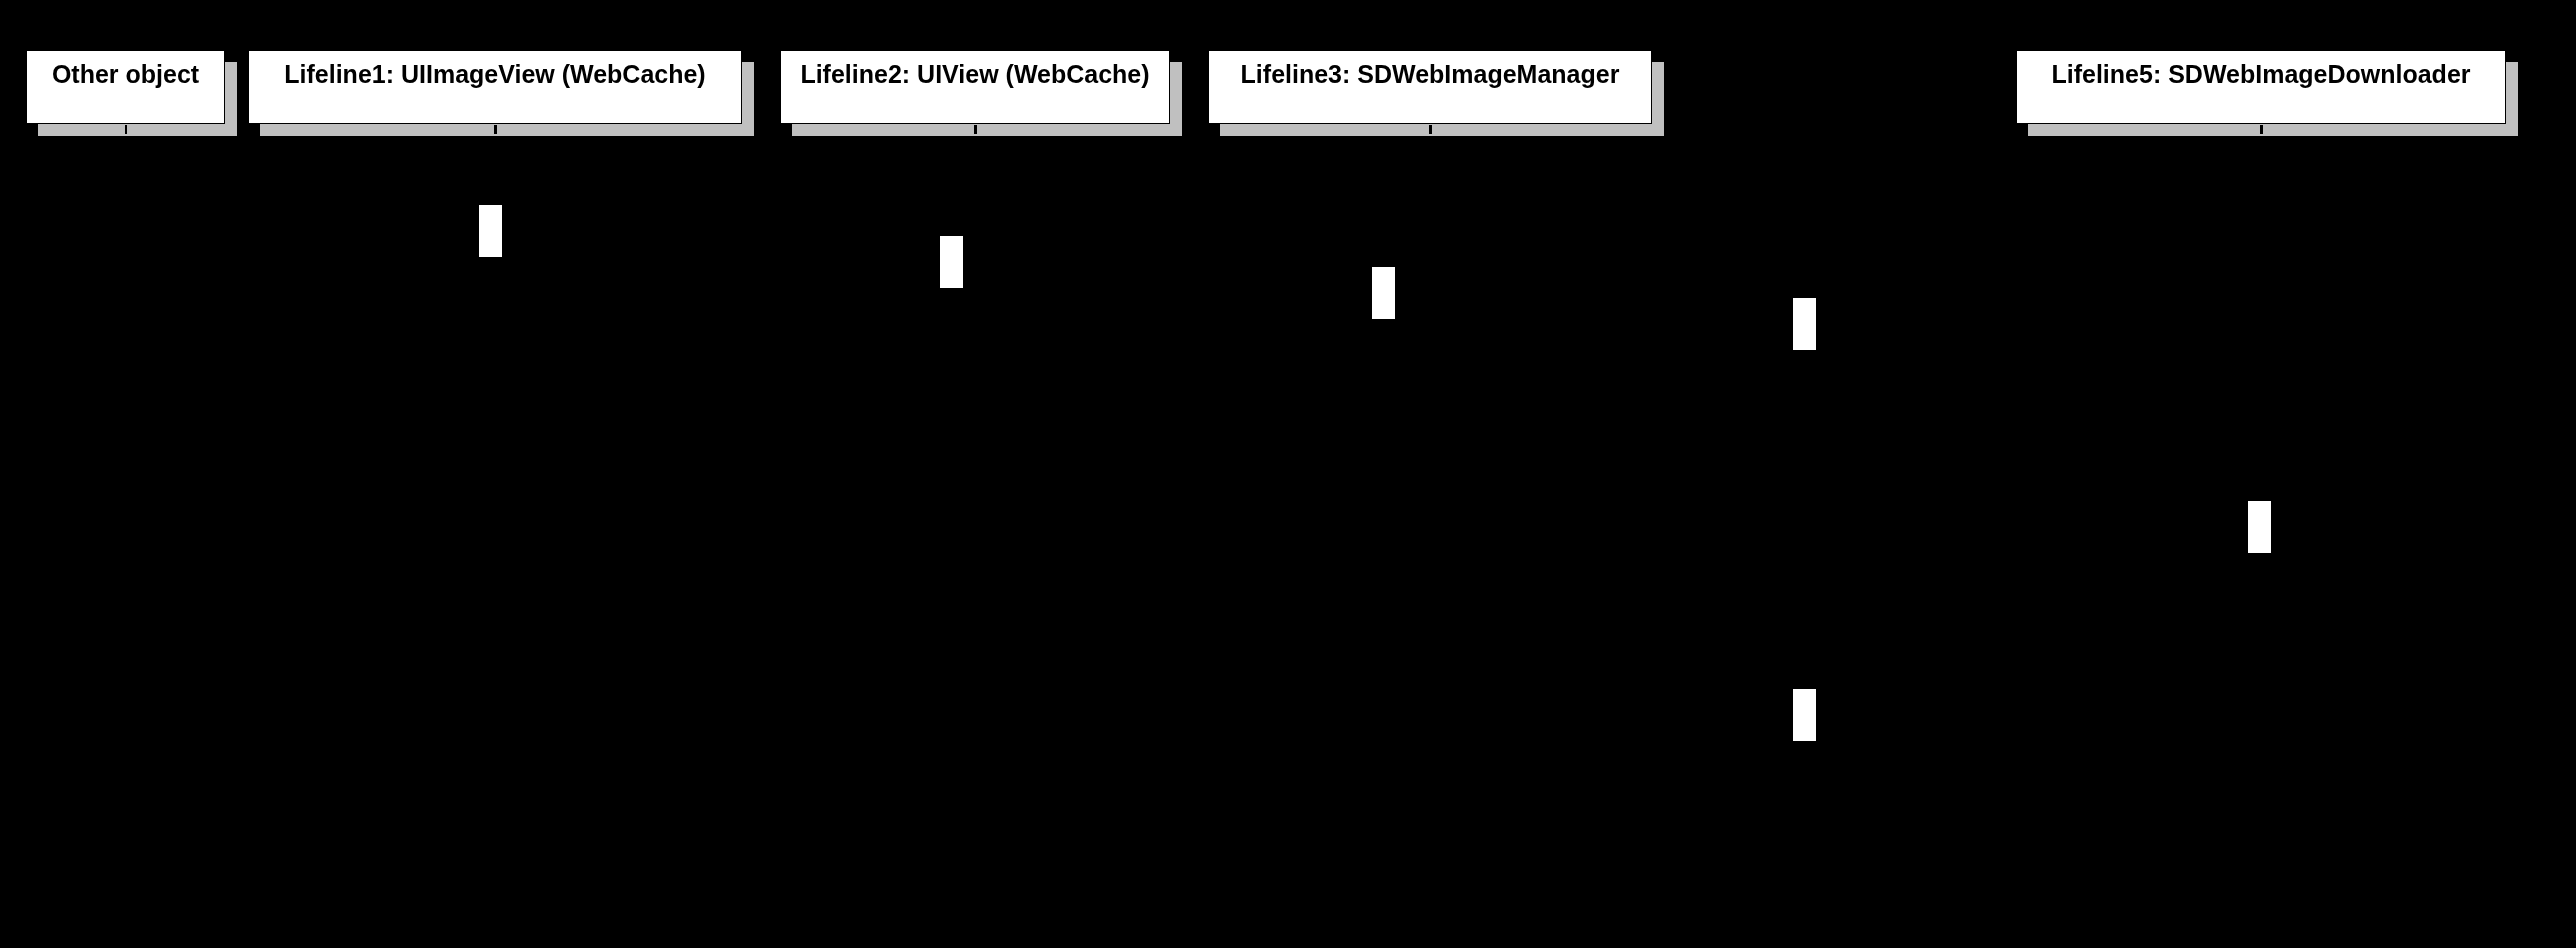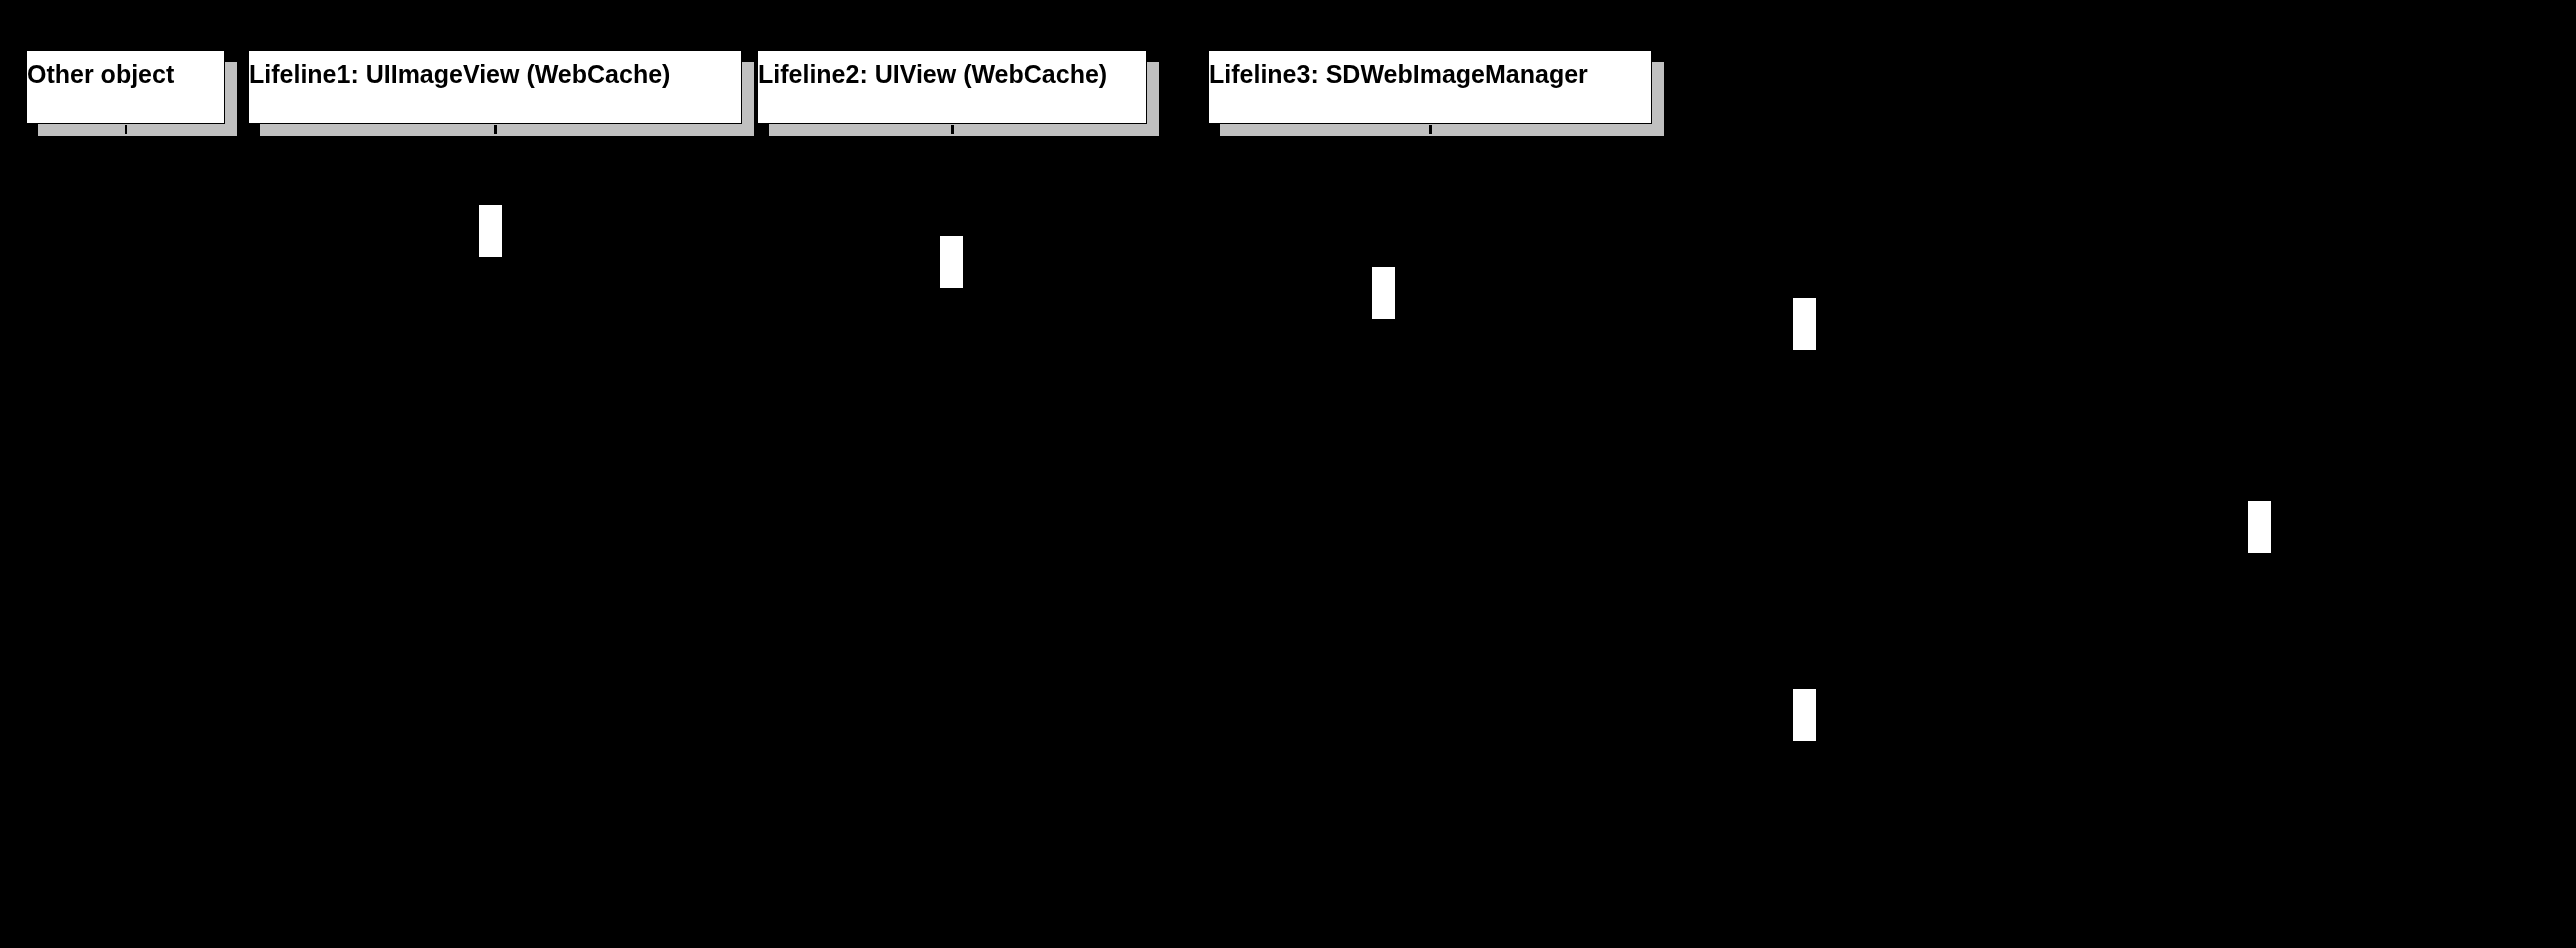--- a/index.html
+++ b/index.html
@@ -21,21 +21,21 @@
   .shadow{
     position:absolute;left:11.7px;top:11.7px;
     width:100%;height:100%;
     background:var(--shadow);
   }
   .box{
     position:absolute;left:0;top:0;right:0;bottom:0;
     background:var(--box-fill);
     border:1.9px solid var(--box-border);
     box-sizing:border-box;
-    text-align:left;
+    text-align:center;
   }
   .box .label{
     display:block;
     padding-top:8.7px;
     font-weight:700;
     font-size:25px;
     line-height:29px;
     color:var(--box-text);
     white-space:nowrap;
   }
@@ -66,37 +66,44 @@
   </div>
 
   <div class="header" style="left:248px;width:494px">
     <div class="shadow"></div>
     <div class="box">
       <span class="label">Lifeline1: UIImageView (WebCache)</span>
     </div>
     <div class="tick"></div>
   </div>
 
-  <div class="header" style="left:757px;width:390px">
+  <div class="header" style="left:780px;width:390px">
     <div class="shadow"></div>
     <div class="box">
       <span class="label">Lifeline2: UIView (WebCache)</span>
     </div>
     <div class="tick"></div>
   </div>
 
   <div class="header" style="left:1208px;width:444px">
     <div class="shadow"></div>
     <div class="box">
       <span class="label">Lifeline3: SDWebImageManager</span>
     </div>
     <div class="tick"></div>
   </div>
 
 
+  <div class="header" style="left:2016px;width:490px">
+    <div class="shadow"></div>
+    <div class="box">
+      <span class="label">Lifeline5: SDWebImageDownloader</span>
+    </div>
+    <div class="tick"></div>
+  </div>
 
   <div class="act" style="left:479px;top:205px"></div>
   <div class="act" style="left:940px;top:236px"></div>
   <div class="act" style="left:1372px;top:267px"></div>
   <div class="act" style="left:1793px;top:298px"></div>
   <div class="act" style="left:2248px;top:501px"></div>
   <div class="act" style="left:1793px;top:689px"></div>
 
 </div>
 

